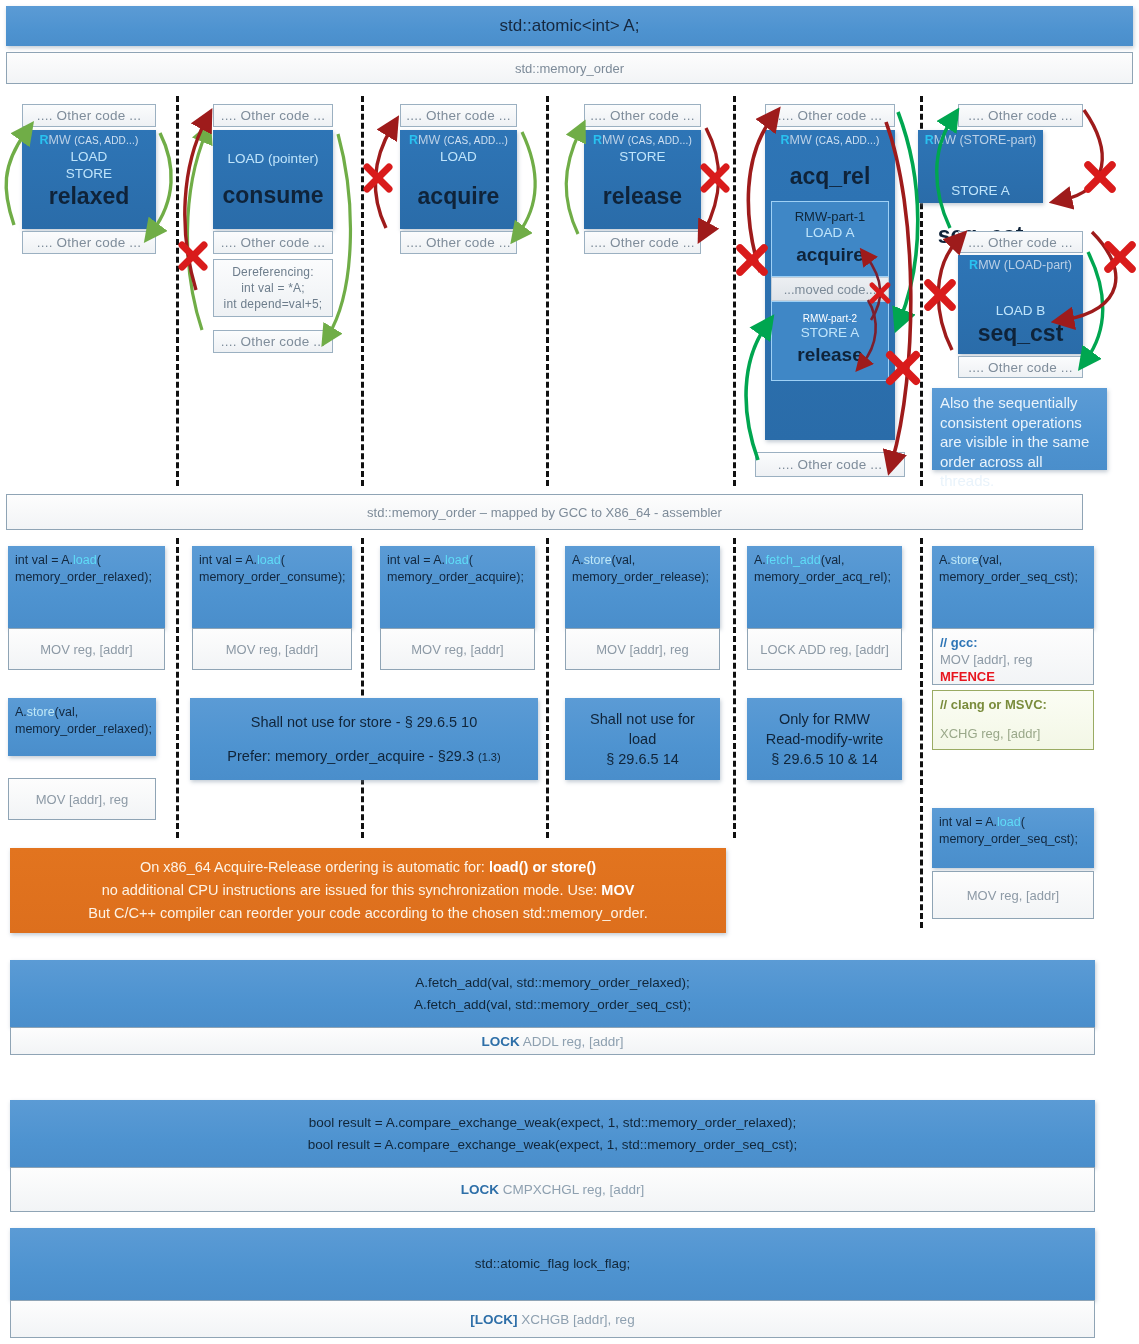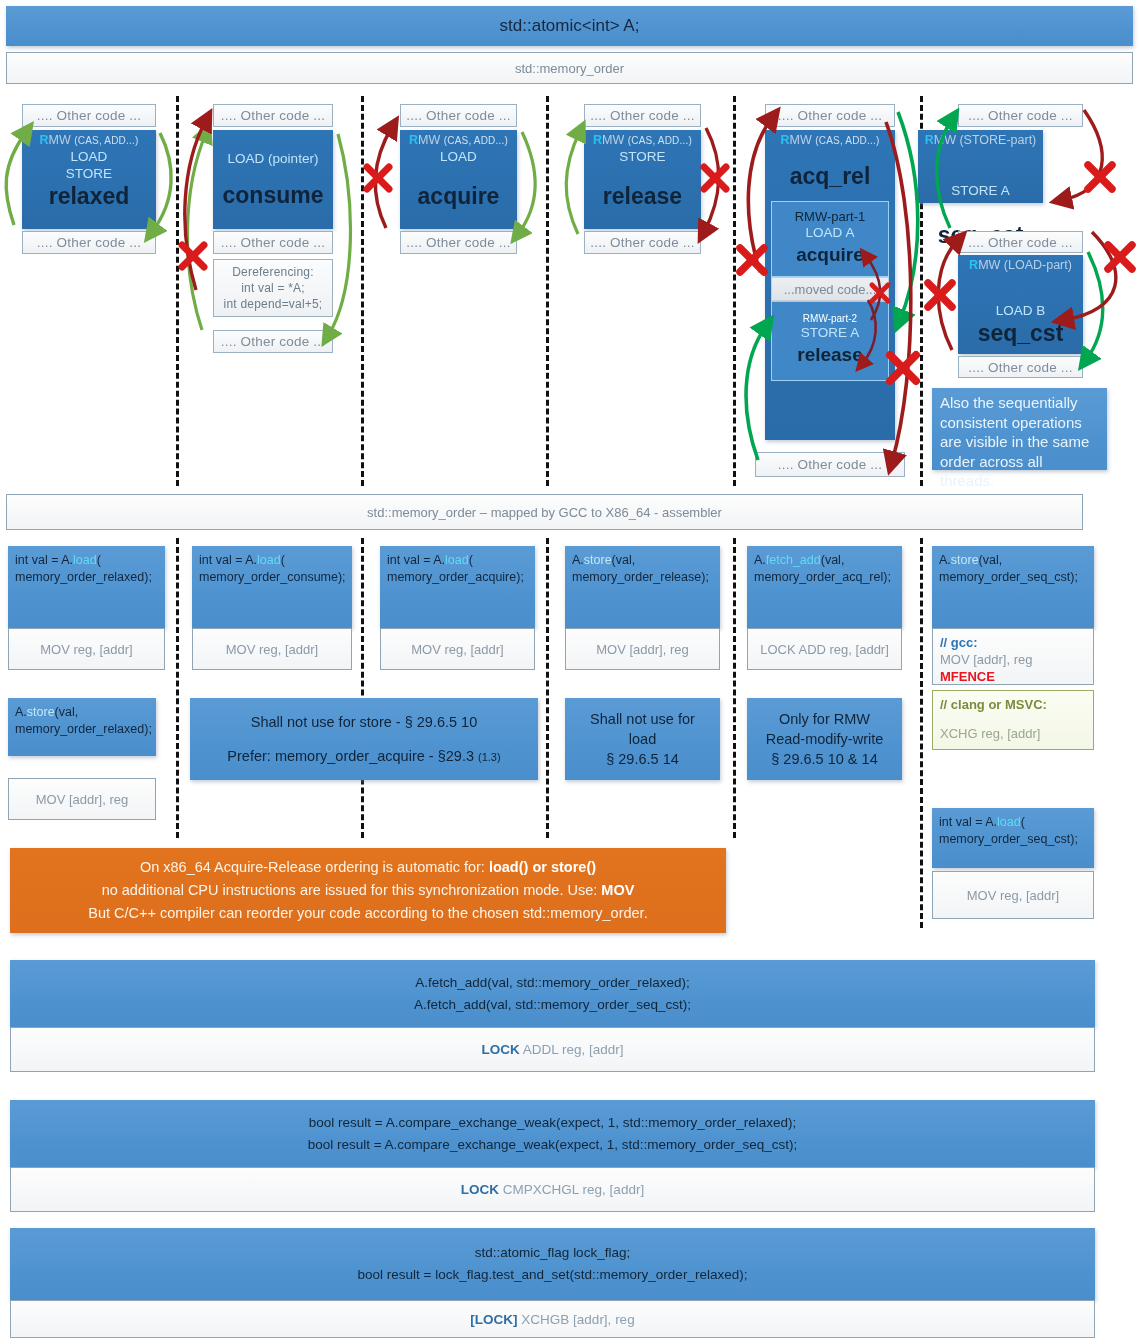--- a/index.html
+++ b/index.html
@@ -386,35 +386,34 @@
     <div><span>On x86_64 Acquire-Release ordering is automatic for: </span><b>load() or store()</b></div>
     <div><span>no additional CPU instructions are issued for this synchronization mode. Use: </span><b>MOV</b></div>
     <div>But C/C++ compiler can reorder your code according to the chosen std::memory_order.</div>
   </div>
 </div>
 
 <div class="abs blue wideblue shadow" style="left:10px;top:960px;width:1085px;height:67px;">
   <div>A.fetch_add(val, std::memory_order_relaxed);</div>
   <div>A.fetch_add(val, std::memory_order_seq_cst);</div>
 </div>
-<div class="abs whitebox wideasm" style="left:10px;top:1027px;width:1085px;height:45px;">
+<div class="abs whitebox wideasm" style="left:10px;top:1027px;width:1085px;height:28px;">
   <div><b>LOCK</b><span> ADDL reg, [addr]</span></div>
 </div>
 
 <div class="abs blue wideblue shadow" style="left:10px;top:1100px;width:1085px;height:67px;">
   <div>bool result = A.compare_exchange_weak(expect, 1, std::memory_order_relaxed);</div>
   <div>bool result = A.compare_exchange_weak(expect, 1, std::memory_order_seq_cst);</div>
 </div>
 <div class="abs whitebox wideasm" style="left:10px;top:1167px;width:1085px;height:45px;">
   <div><b>LOCK</b><span> CMPXCHGL reg, [addr]</span></div>
 </div>
 
 <div class="abs blue wideblue shadow" style="left:10px;top:1228px;width:1085px;height:72px;">
   <div>std::atomic_flag lock_flag;</div>
-  <div>bool result = lock_flag.test_and_set(std::memory_order_relaxed);</div>
 </div>
 <div class="abs whitebox wideasm" style="left:10px;top:1300px;width:1085px;height:38px;">
   <div><b>[LOCK]</b><span> XCHGB [addr], reg</span></div>
 </div>
 
 <svg id="arrows" viewBox="0 0 1139 1344">
   <defs>
     <marker id="ag" markerWidth="7" markerHeight="7" refX="3" refY="3.5" orient="auto">
       <path d="M0,0 L7,3.5 L0,7 z" fill="#70ad47"></path>
     </marker>

